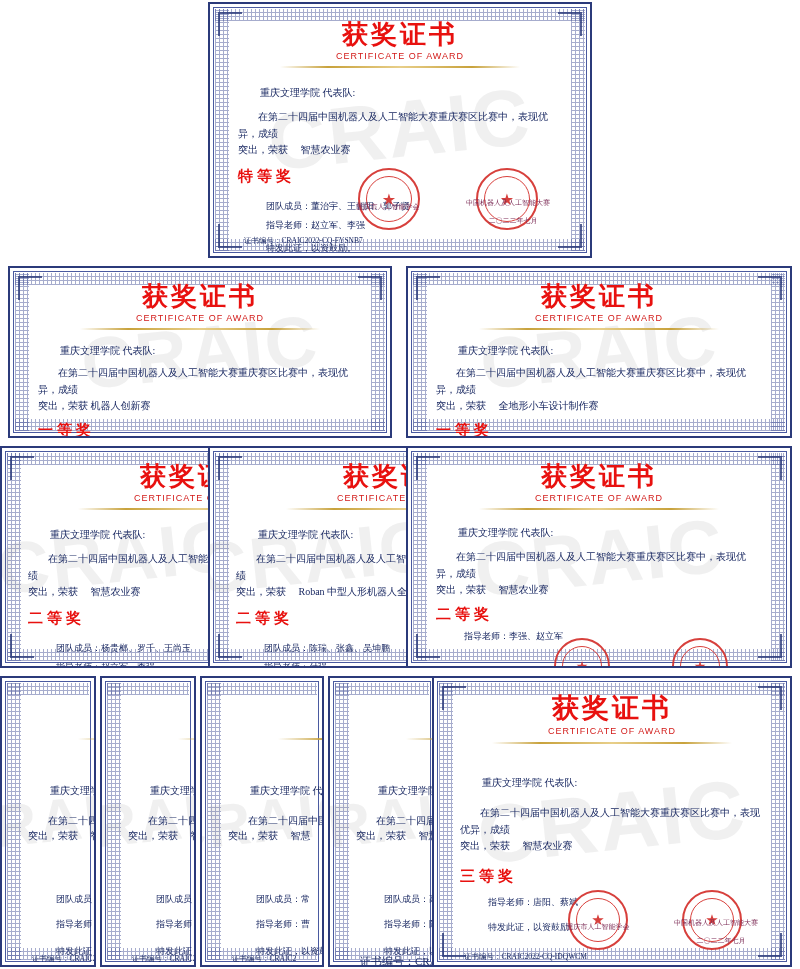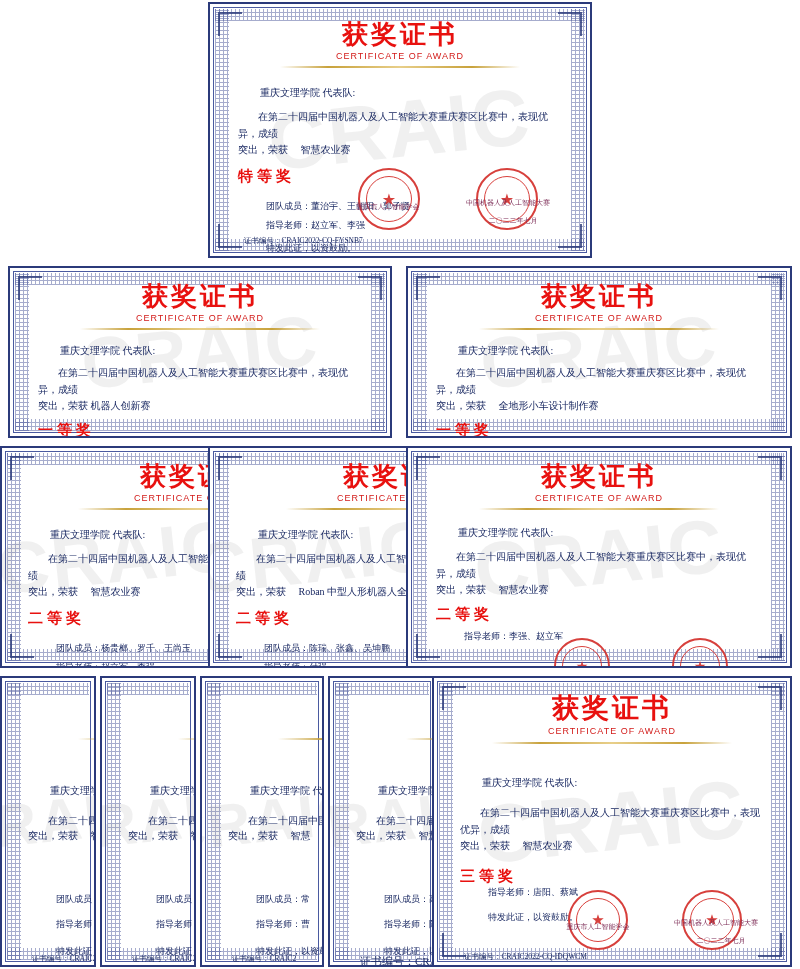--- a/index.html
+++ b/index.html
@@ -493,21 +493,21 @@
       <div class="rule" style="width:240px;margin-top:6px;"></div>
 
       <div class="team" style="font-size:10px;margin-top:32px;margin-left:22px;">重庆文理学院  代表队:</div>
       <div class="para" style="font-size:10px;margin-top:14px;">在第二十四届中国机器人及人工智能大赛重庆赛区比赛中，表现优异，成绩</div>
       <div class="row" style="font-size:10px;">
         <span>突出，荣获</span>
         <span style="margin-left:10px;">智慧农业赛</span>
       </div>
       <div class="prize" style="font-size:15px;margin-top:14px;">三等奖</div>
 
-      <div class="row" style="font-size:9px;margin-top:0;margin-left:28px;">
+      <div class="row" style="font-size:9px;margin-top:10px;margin-left:28px;">
         <span>指导老师：</span><span>唐阳、蔡斌</span>
       </div>
       <div class="note" style="font-size:9px;margin-top:12px;margin-left:28px;">特发此证，以资鼓励。</div>
 
       <div class="seal" style="left:108px;top:196px;width:56px;height:56px;">
         <div class="ring" style="width:42px;height:42px;"></div>
         <div class="star" style="font-size:15px;">★</div>
       </div>
       <div class="sealtext" style="left:88px;top:228px;width:100px;font-size:7px;">重庆市人工智能学会</div>
 

